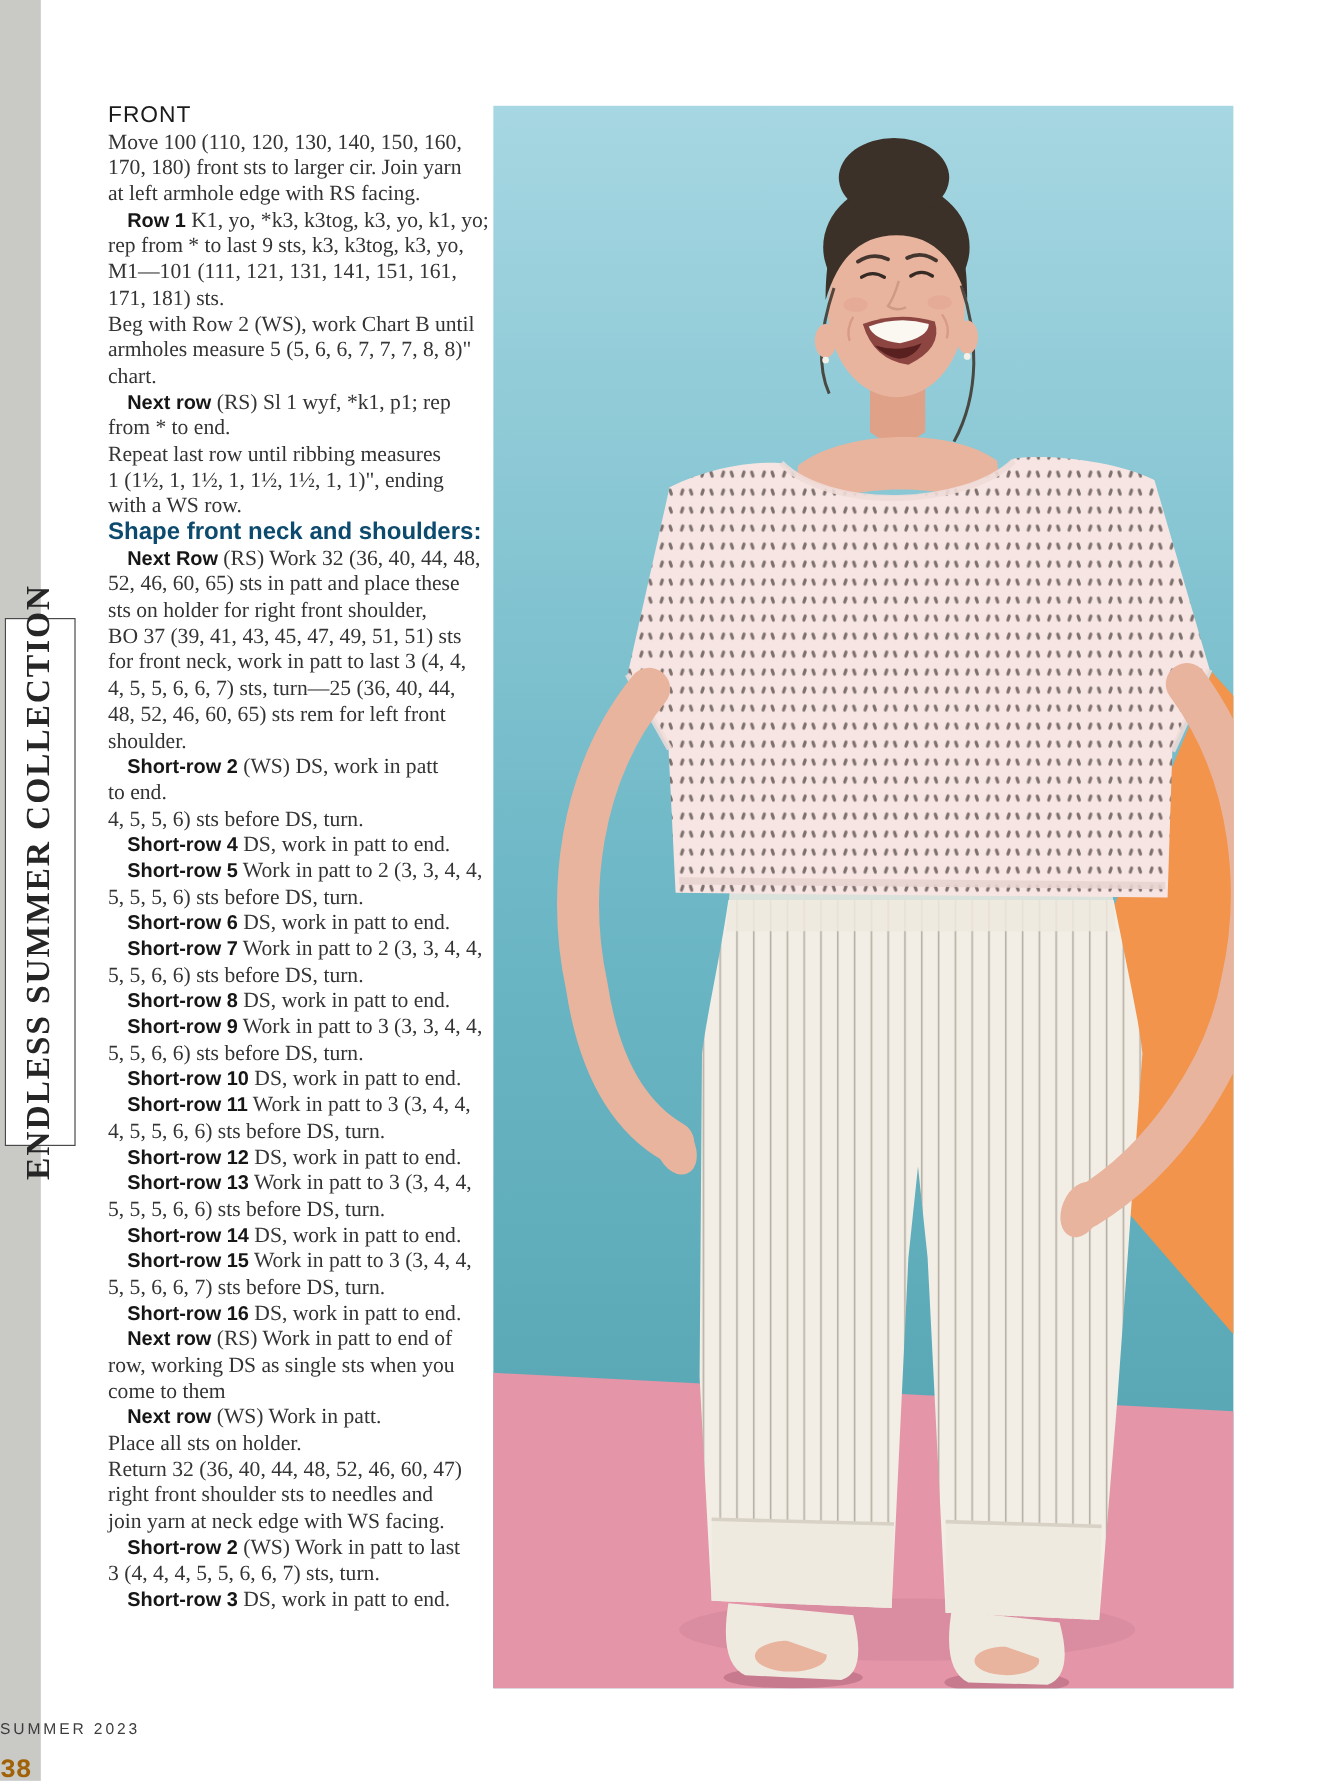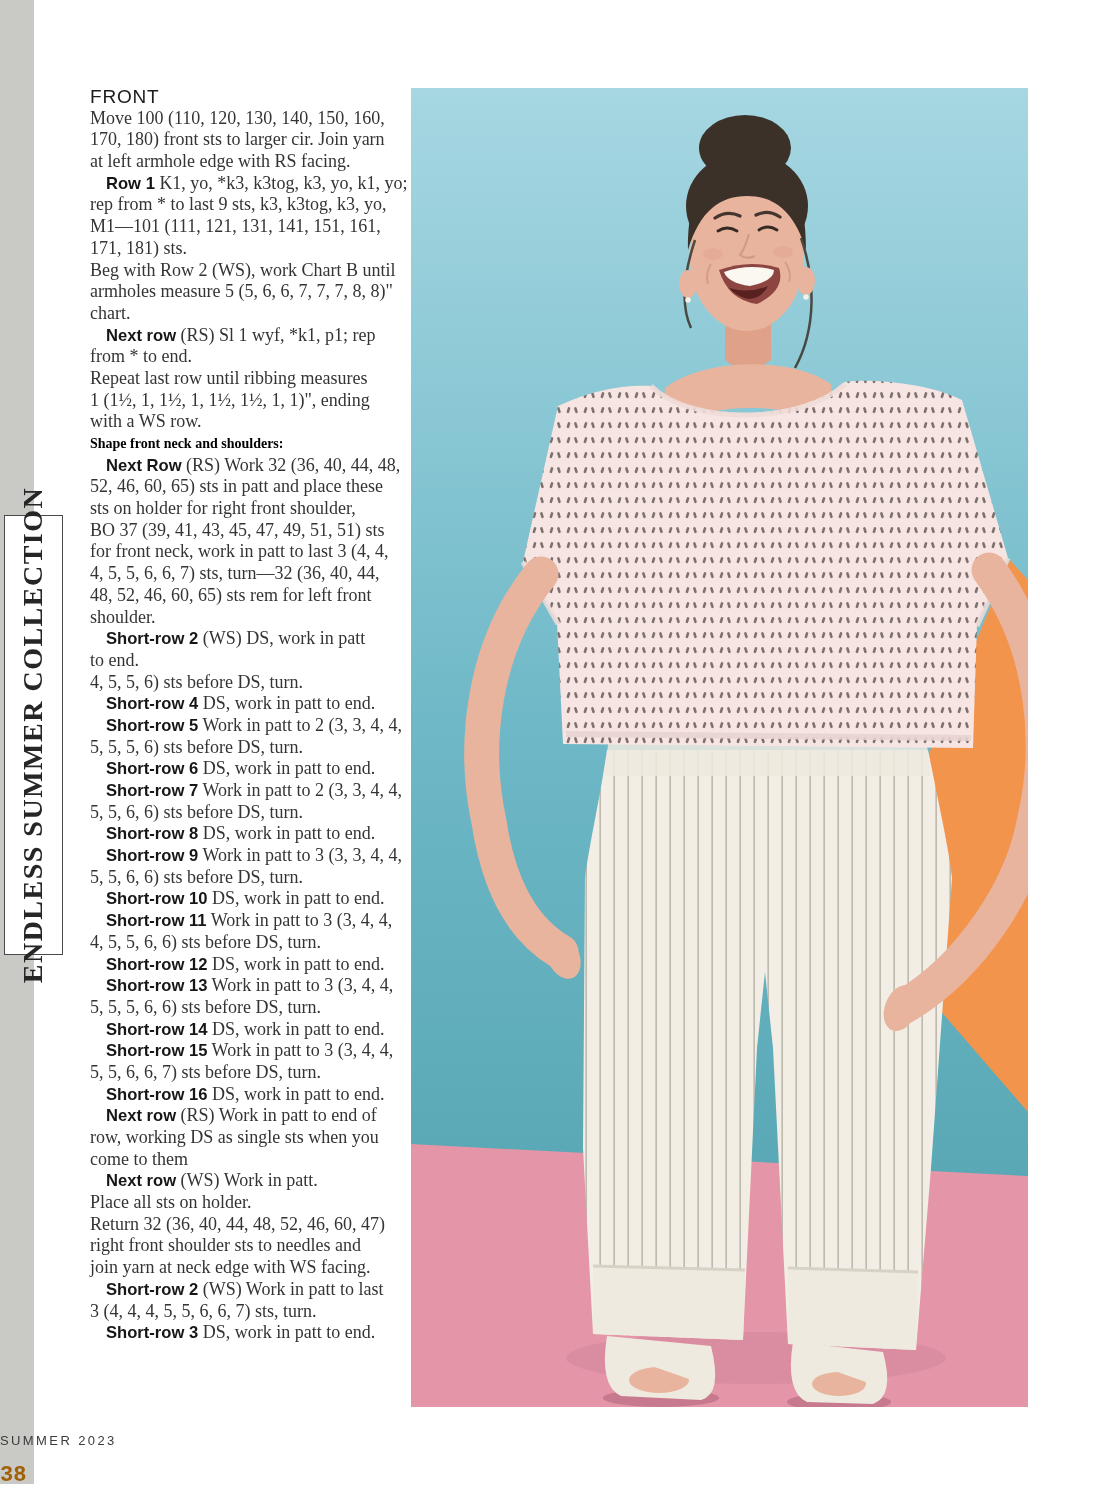--- a/index.html
+++ b/index.html
@@ -16,22 +16,22 @@
       font-family:"Liberation Serif", serif; font-weight:700; font-size:28px;
       letter-spacing:1.5px; color:#262626; }
 
   .article { position:absolute; left:90px; top:86px; width:320px;
       font-size:18px; line-height:21.7px; color:#343434; }
   .line { white-space:nowrap; height:21.7px; }
   .lead { font-family:"Liberation Sans", sans-serif; font-weight:700;
       font-size:16.6px; color:#161616;margin-left:16px; }
   .line.heading { font-family:"Liberation Sans", sans-serif; font-size:19px;
       letter-spacing:.8px; color:#1b1b1b; }
-  .line.boldline { font-family:Liberation Serif, serif; font-weight:700;
-      font-size:14px; color:#000000; }
+  .line.boldline { font-family:Liberation Sans, sans-serif; font-weight:700;
+      font-size:20px; color:#0c4a6e; }
 
   .photo { position:absolute; left:411px; top:88px; width:617px; height:1319px; }
   .photo svg { display:block; }
 
   .footer { position:absolute; left:0; top:1433px; width:1100px;
       display:flex; justify-content:center; align-items:baseline; gap:15px;flex-direction:column; }
   .footer .season, .footer .website { font-family:"Liberation Sans", sans-serif;
       font-size:13px; letter-spacing:2.4px; color:#3c3c3c; }
   .footer .pagenum { font-family:Liberation Mono, monospace; font-weight:700;
       font-size:22px; color:#a16207; }
@@ -65,21 +65,21 @@
         <div class="line"><span>from * to end.</span></div>
         <div class="line"><span>Repeat last row until ribbing measures</span></div>
         <div class="line"><span>1 (1½, 1, 1½, 1, 1½, 1½, 1, 1)", ending</span></div>
         <div class="line"><span>with a WS row.</span></div>
         <div class="line boldline"><span>Shape front neck and shoulders:</span></div>
         <div class="line"><span class="lead">Next Row</span><span> (RS) Work 32 (36, 40, 44, 48,</span></div>
         <div class="line"><span>52, 46, 60, 65) sts in patt and place these</span></div>
         <div class="line"><span>sts on holder for right front shoulder,</span></div>
         <div class="line"><span>BO 37 (39, 41, 43, 45, 47, 49, 51, 51) sts</span></div>
         <div class="line"><span>for front neck, work in patt to last 3 (4, 4,</span></div>
-        <div class="line"><span>4, 5, 5, 6, 6, 7) sts, turn—32 (36, 40, 44,</span></div>
+        <div class="line"><span>4, 5, 5, 6, 6, 7) sts, turn—25 (36, 40, 44,</span></div>
         <div class="line"><span>48, 52, 46, 60, 65) sts rem for left front</span></div>
         <div class="line"><span>shoulder.</span></div>
         <div class="line"><span class="lead">Short-row 2</span><span> (WS) DS, work in patt</span></div>
         <div class="line"><span>to end.</span></div>
         <div class="line"><span>4, 5, 5, 6) sts before DS, turn.</span></div>
         <div class="line"><span class="lead">Short-row 4</span><span> DS, work in patt to end.</span></div>
         <div class="line"><span class="lead">Short-row 5</span><span> Work in patt to 2 (3, 3, 4, 4,</span></div>
         <div class="line"><span>5, 5, 5, 6) sts before DS, turn.</span></div>
         <div class="line"><span class="lead">Short-row 6</span><span> DS, work in patt to end.</span></div>
         <div class="line"><span class="lead">Short-row 7</span><span> Work in patt to 2 (3, 3, 4, 4,</span></div>

